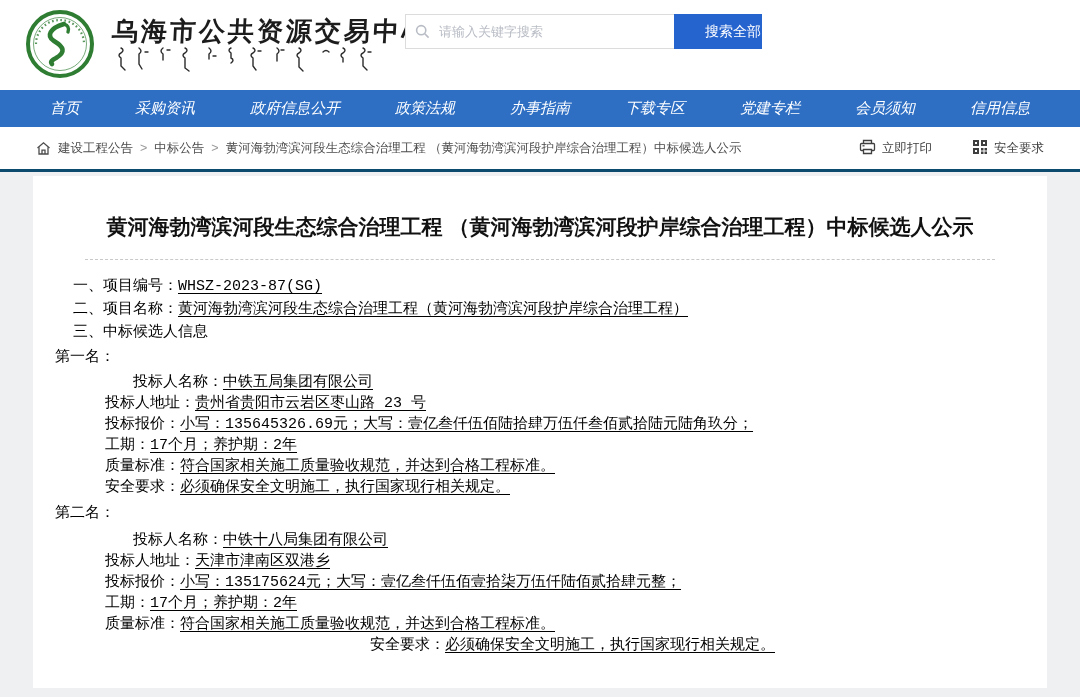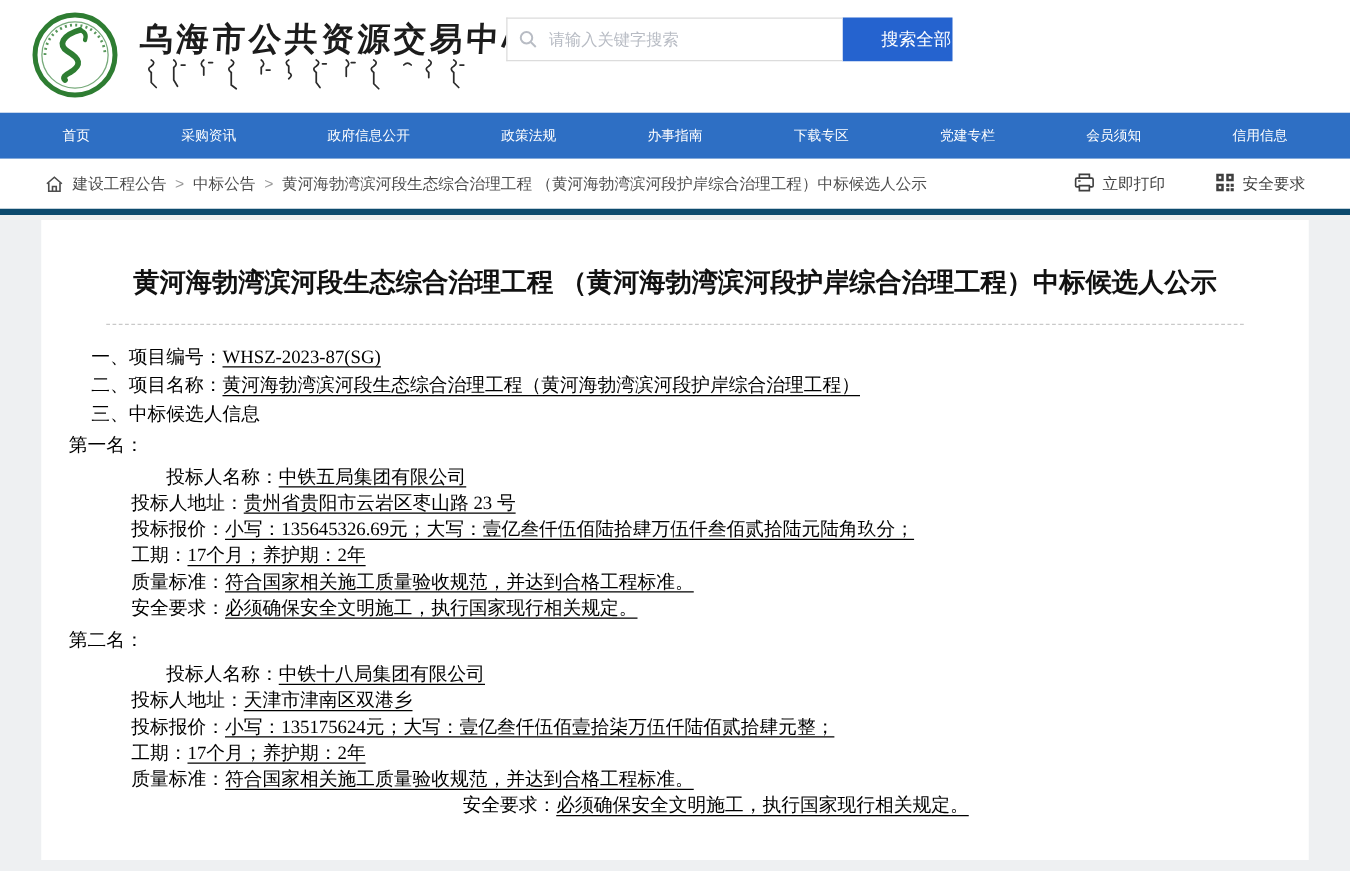--- a/index.html
+++ b/index.html
@@ -34,26 +34,26 @@
   .search-btn {
     width: 88px; height: 35px; border: none; color: #fff; font-size: 14px;
     cursor: pointer; font-family: "Liberation Sans", sans-serif;
   }
 
   
   .nav {
     position: absolute; top: 90px; left: 0; width: 1080px; height: 37px;
     display: flex; align-items: center; justify-content: space-between; padding: 0 50px;
   }
-  .nav-item { color: #fff; font-size: 11px; text-decoration: none; cursor: pointer; white-space: nowrap; }
+  .nav-item { color: #fff; font-size: 15px; text-decoration: none; cursor: pointer; white-space: nowrap; font-style: italic; }
 
   
   .breadcrumb-bar {
     position: absolute; top: 127px; left: 0; width: 1080px; height: 45px;
-    background: #fff; border-bottom: 5px solid #0c4a6e;
+    background: #fff; border-bottom: 3px solid #0c4a6e;
     display: flex; align-items: center; padding: 0 36px;
     font-size: 12.5px; color: #4c4c4c;
   }
   .home-icon { margin-right: 7px; display: inline-flex; }
   .crumb { cursor: pointer; white-space: nowrap; }
   .crumb-sep { margin: 0 7px; color: #999; }
   .crumb-current { cursor: default; }
   .crumb-actions { margin-left: auto; display: flex; gap: 40px; color: #3f3f3f; }
   .action { display: flex; align-items: center; gap: 6px; cursor: pointer; white-space: nowrap; }
 
@@ -66,21 +66,21 @@
     margin-top: 36px; text-align: center;
     font-size: 21px; font-weight: bold; color: #111; line-height: 30px;
     padding: 0 60px;
   }
   .article-meta { margin-top: 17px; text-align: center; font-size: 12.5px; color: #8a8a8a; }
   .article-meta .seg { margin: 0 17px; white-space: nowrap; }
   .dashed-sep { border: none; border-top: 1px dashed #c9c9c9; margin: 17px 52px 0; }
 
   .article-body {
     padding: 16px 22px 0;
-    font-family: Liberation Serif, serif;
+    font-family: Liberation Mono, monospace;
     font-size: 15px; line-height: 21px; color: #000;
   }
   .line { white-space: nowrap; }
   .u { text-decoration: underline; text-underline-offset: 3px; }
   .ind-num    { padding-left: 18px; margin-bottom: 2px; }
   .ind-rank   { padding-left: 0; }
   .ind-name   { padding-left: 78px; }
   .ind-field  { padding-left: 50px; }
   .ind-safety2{ padding-left: 315px; }
   .mt4 { margin-top: 4px; }

